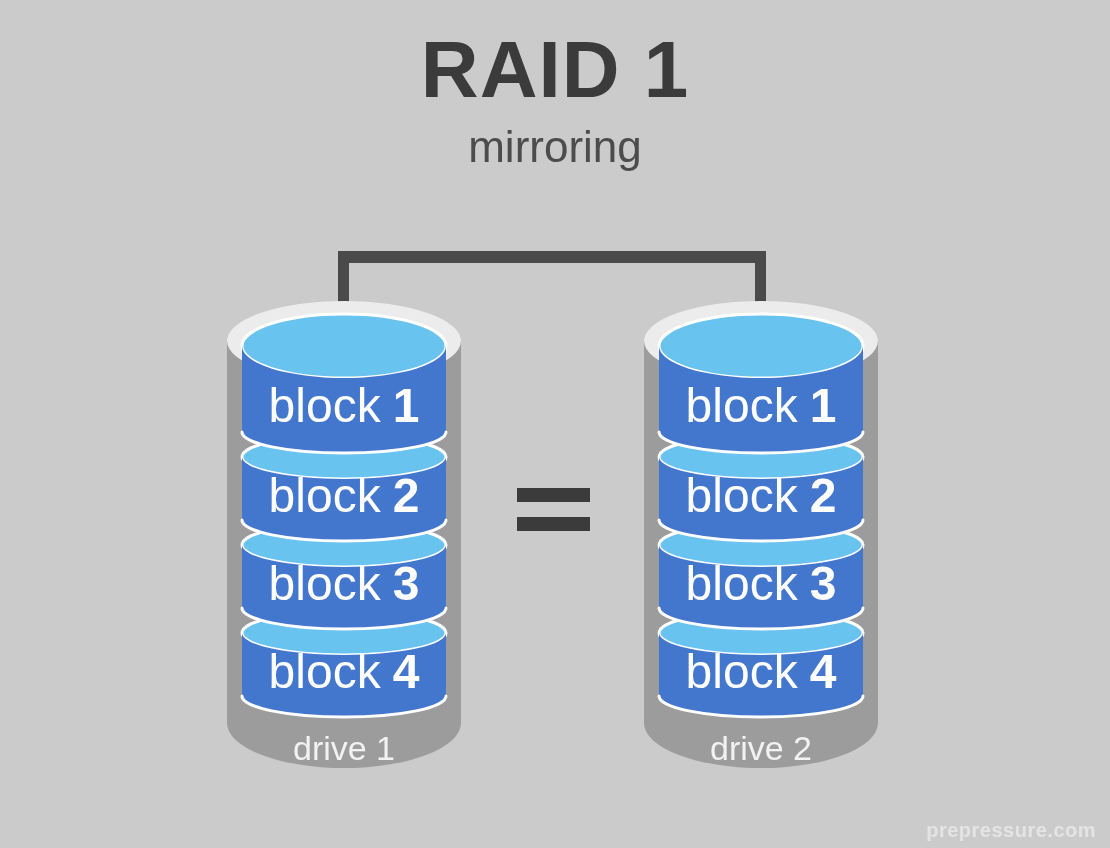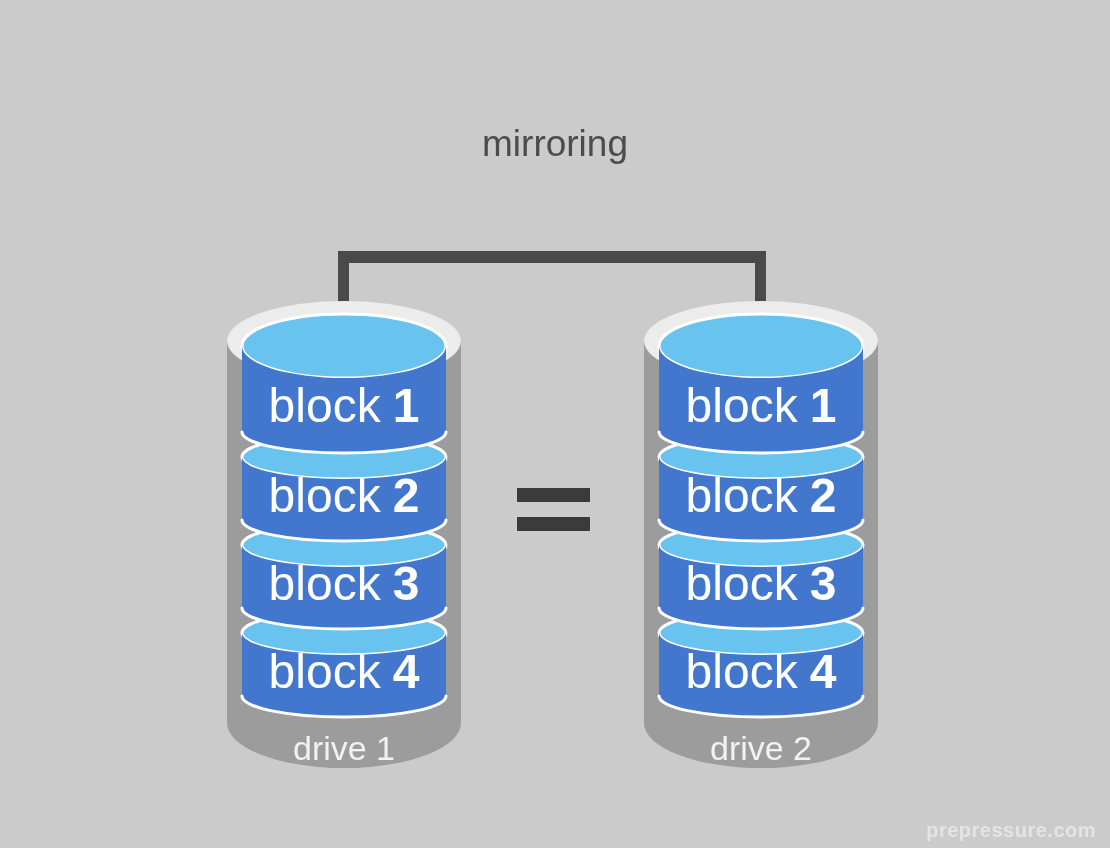--- a/index.html
+++ b/index.html
@@ -12,21 +12,21 @@
   }
   .title{
     position:absolute;top:30px;left:0;width:100%;
     text-align:center;
     font-size:80px;font-weight:bold;color:#3b3b3b;
     letter-spacing:1px;line-height:1;
   }
   .subtitle{
     position:absolute;top:125px;left:0;width:100%;
     text-align:center;
-    font-size:37px;font-weight:400;color:#4c4c4c;
+    font-size:44px;font-weight:400;color:#4c4c4c;
     line-height:1;
   }
   .bracket-bar{
     position:absolute;left:338px;top:251px;
     width:428px;height:12px;background:#4a4a4a;
     border-radius:3px;
   }
   .bracket-leg{
     position:absolute;top:251px;width:11px;height:100px;
     background:#4a4a4a;border-radius:0 0 6px 6px;
@@ -58,20 +58,21 @@
     position:absolute;right:14px;bottom:6px;
     font-size:20px;font-weight:bold;color:#e4e4e4;
     letter-spacing:0.5px;
   }
 </style>
 </head>
 <body>
 
 <div class="canvas">
 
+  <div class="title">RAID 1</div>
   <div class="subtitle">mirroring</div>
 
   <div class="bracket-bar"></div>
   <div class="bracket-leg left"></div>
   <div class="bracket-leg right"></div>
 
   <svg class="drive one" width="240" height="490" viewBox="0 0 240 490">
     <ellipse cx="120" cy="48" rx="117" ry="40" fill="#ececec"></ellipse>
     <path d="M3,48 V430 A117,45 0 0 0 237,430 V48 A117,40 0 0 1 3,48 Z" fill="#9c9c9c"></path>
 

